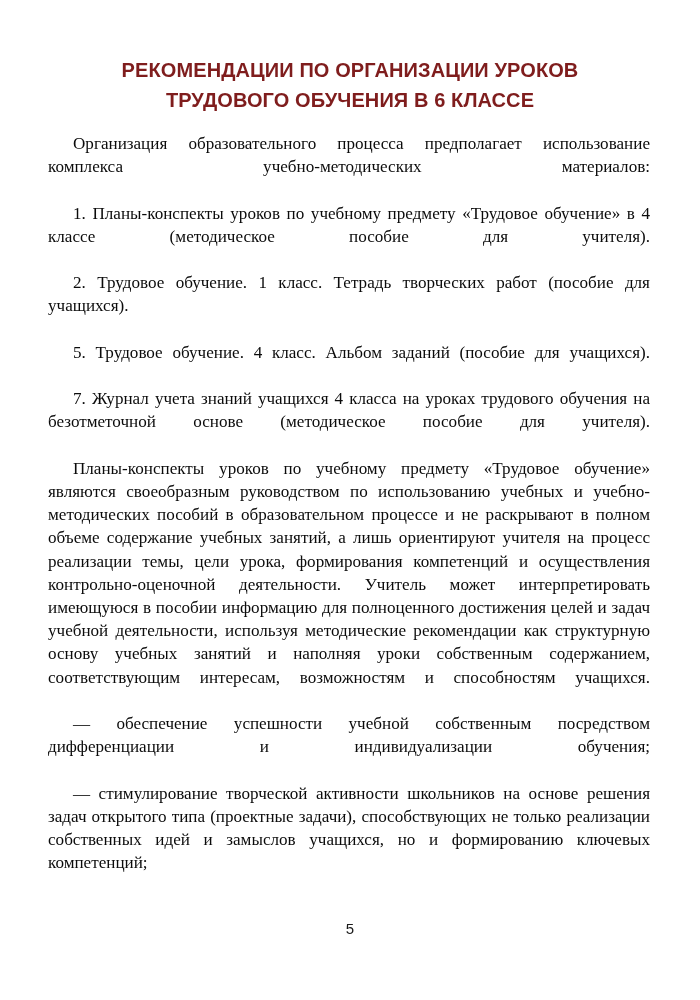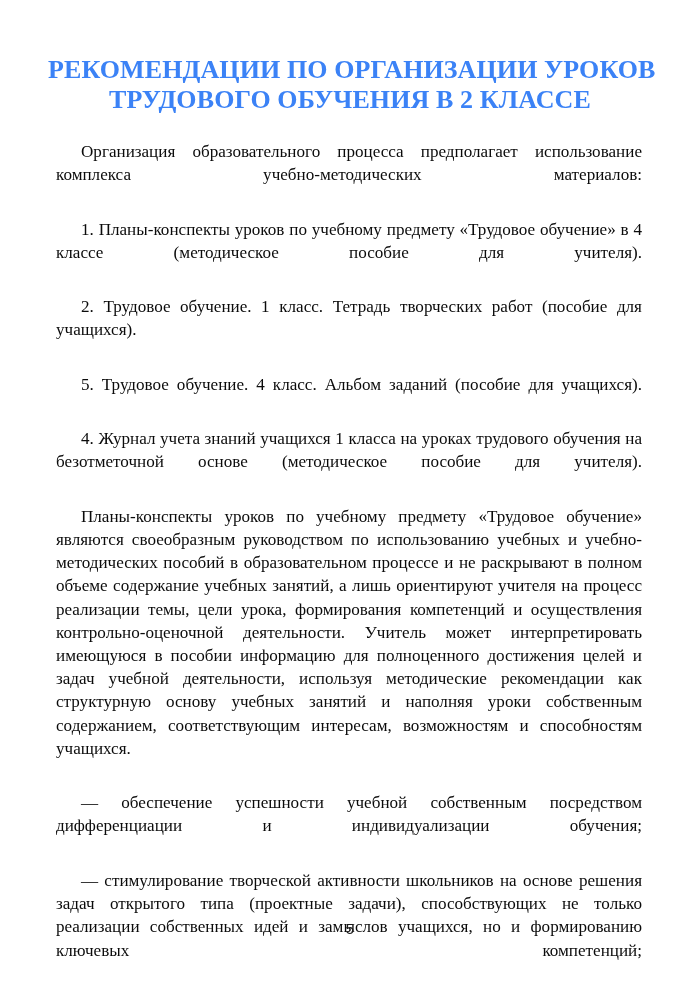--- a/index.html
+++ b/index.html
@@ -27,44 +27,44 @@
 
   
   .title-block {
     position: absolute;
     left: 48px;
     top: 55px;
     width: 604px;
     text-align: center;
   }
   .title-line {
-    font-family: Liberation Serif, serif;
+    font-family: Liberation Sans, sans-serif;
     font-weight: bold;
-    font-size: 26px;
+    font-size: 20px;
     line-height: 30px;
     letter-spacing: 0.1px;
-    color: #3b82f6;
+    color: #7f1d1d;
     white-space: nowrap;
   }
 
   
   .body-col {
     position: absolute;
     left: 48px;
     top: 132px;
     width: 602px;
     font-size: 17.1px;
     line-height: 23.2px;
     text-align: justify;
     text-justify: inter-word;
     color: #0b0b0b;
   }
 
   .para {
-    margin: 8px;
+    margin: 0;
     text-indent: 25px;
     text-align: justify;
   }
   
   .para::after {
     content: "";
     display: inline-block;
     width: 100%;
   }
 
@@ -84,34 +84,34 @@
     color: #1a1a1a;
   }
 </style>
 </head>
 <body>
 
 <div class="page">
 
   <div class="title-block">
     <div class="title-line">РЕКОМЕНДАЦИИ ПО ОРГАНИЗАЦИИ УРОКОВ</div>
-    <div class="title-line">ТРУДОВОГО ОБУЧЕНИЯ В 2 КЛАССЕ</div>
+    <div class="title-line">ТРУДОВОГО ОБУЧЕНИЯ В 6 КЛАССЕ</div>
   </div>
 
   <div class="body-col">
 
     <p class="para">Организация образовательного процесса предполагает использование комплекса учебно-методических материалов:</p>
 
     <p class="para">1. Планы-конспекты уроков по учебному предмету «Трудовое обучение» в 4 классе (методическое пособие для учителя).</p>
 
     <p class="para">2. Трудовое обучение. 1 класс. Тетрадь творческих работ (пособие для учащихся).</p>
 
     <p class="para">5. Трудовое обучение. 4 класс. Альбом заданий (пособие для учащихся).</p>
 
-    <p class="para">4. Журнал учета знаний учащихся 1 класса на уроках трудового обучения на безотметочной основе (методическое пособие для учителя).</p>
+    <p class="para">7. Журнал учета знаний учащихся 4 класса на уроках трудового обучения на безотметочной основе (методическое пособие для учителя).</p>
 
     <p class="para"><b class="lead">Планы-конспекты</b><span> уроков по учебному предмету «Трудовое обучение» являются своеобразным руководством по использованию учебных и учебно-методических пособий в образовательном процессе и не раскрывают в полном объеме содержание учебных занятий, а лишь ориентируют учителя на процесс реализации темы, цели урока, формирования компетенций и осуществления контрольно-оценочной деятельности. Учитель может интерпретировать имеющуюся в пособии информацию для полноценного достижения целей и задач учебной деятельности, используя методические рекомендации как структурную основу учебных занятий и наполняя уроки собственным содержанием, соответствующим интересам, возможностям и способностям учащихся.</span></p>
 
 
 
     <p class="para">— обеспечение успешности учебной собственным посредством дифференциации и индивидуализации обучения;</p>
 
     <p class="para">— стимулирование творческой активности школьников на основе решения задач открытого типа (проектные задачи), способствующих не только реализации собственных идей и замыслов учащихся, но и формированию ключевых компетенций;</p>
 
   </div>

